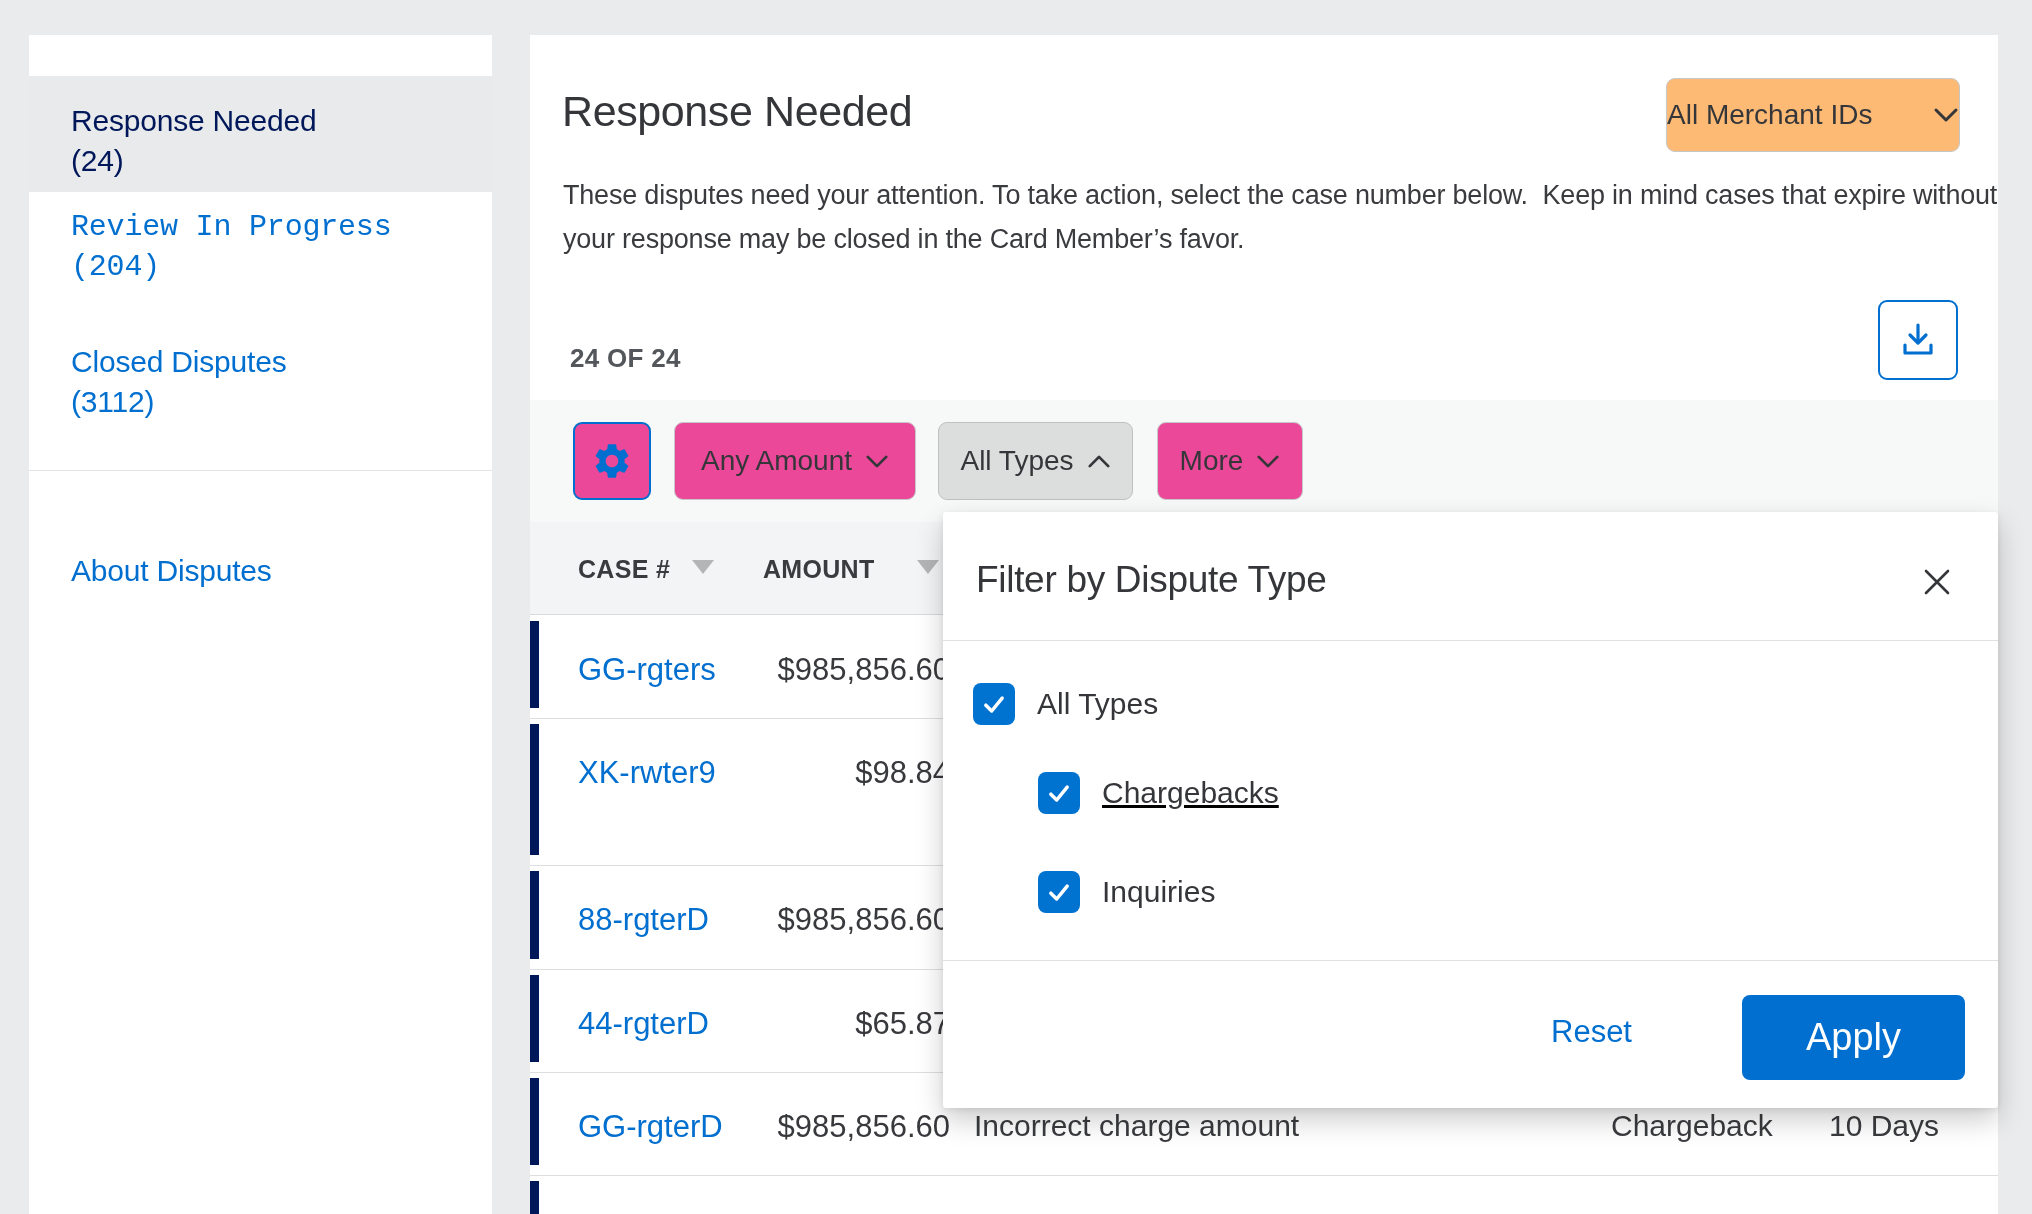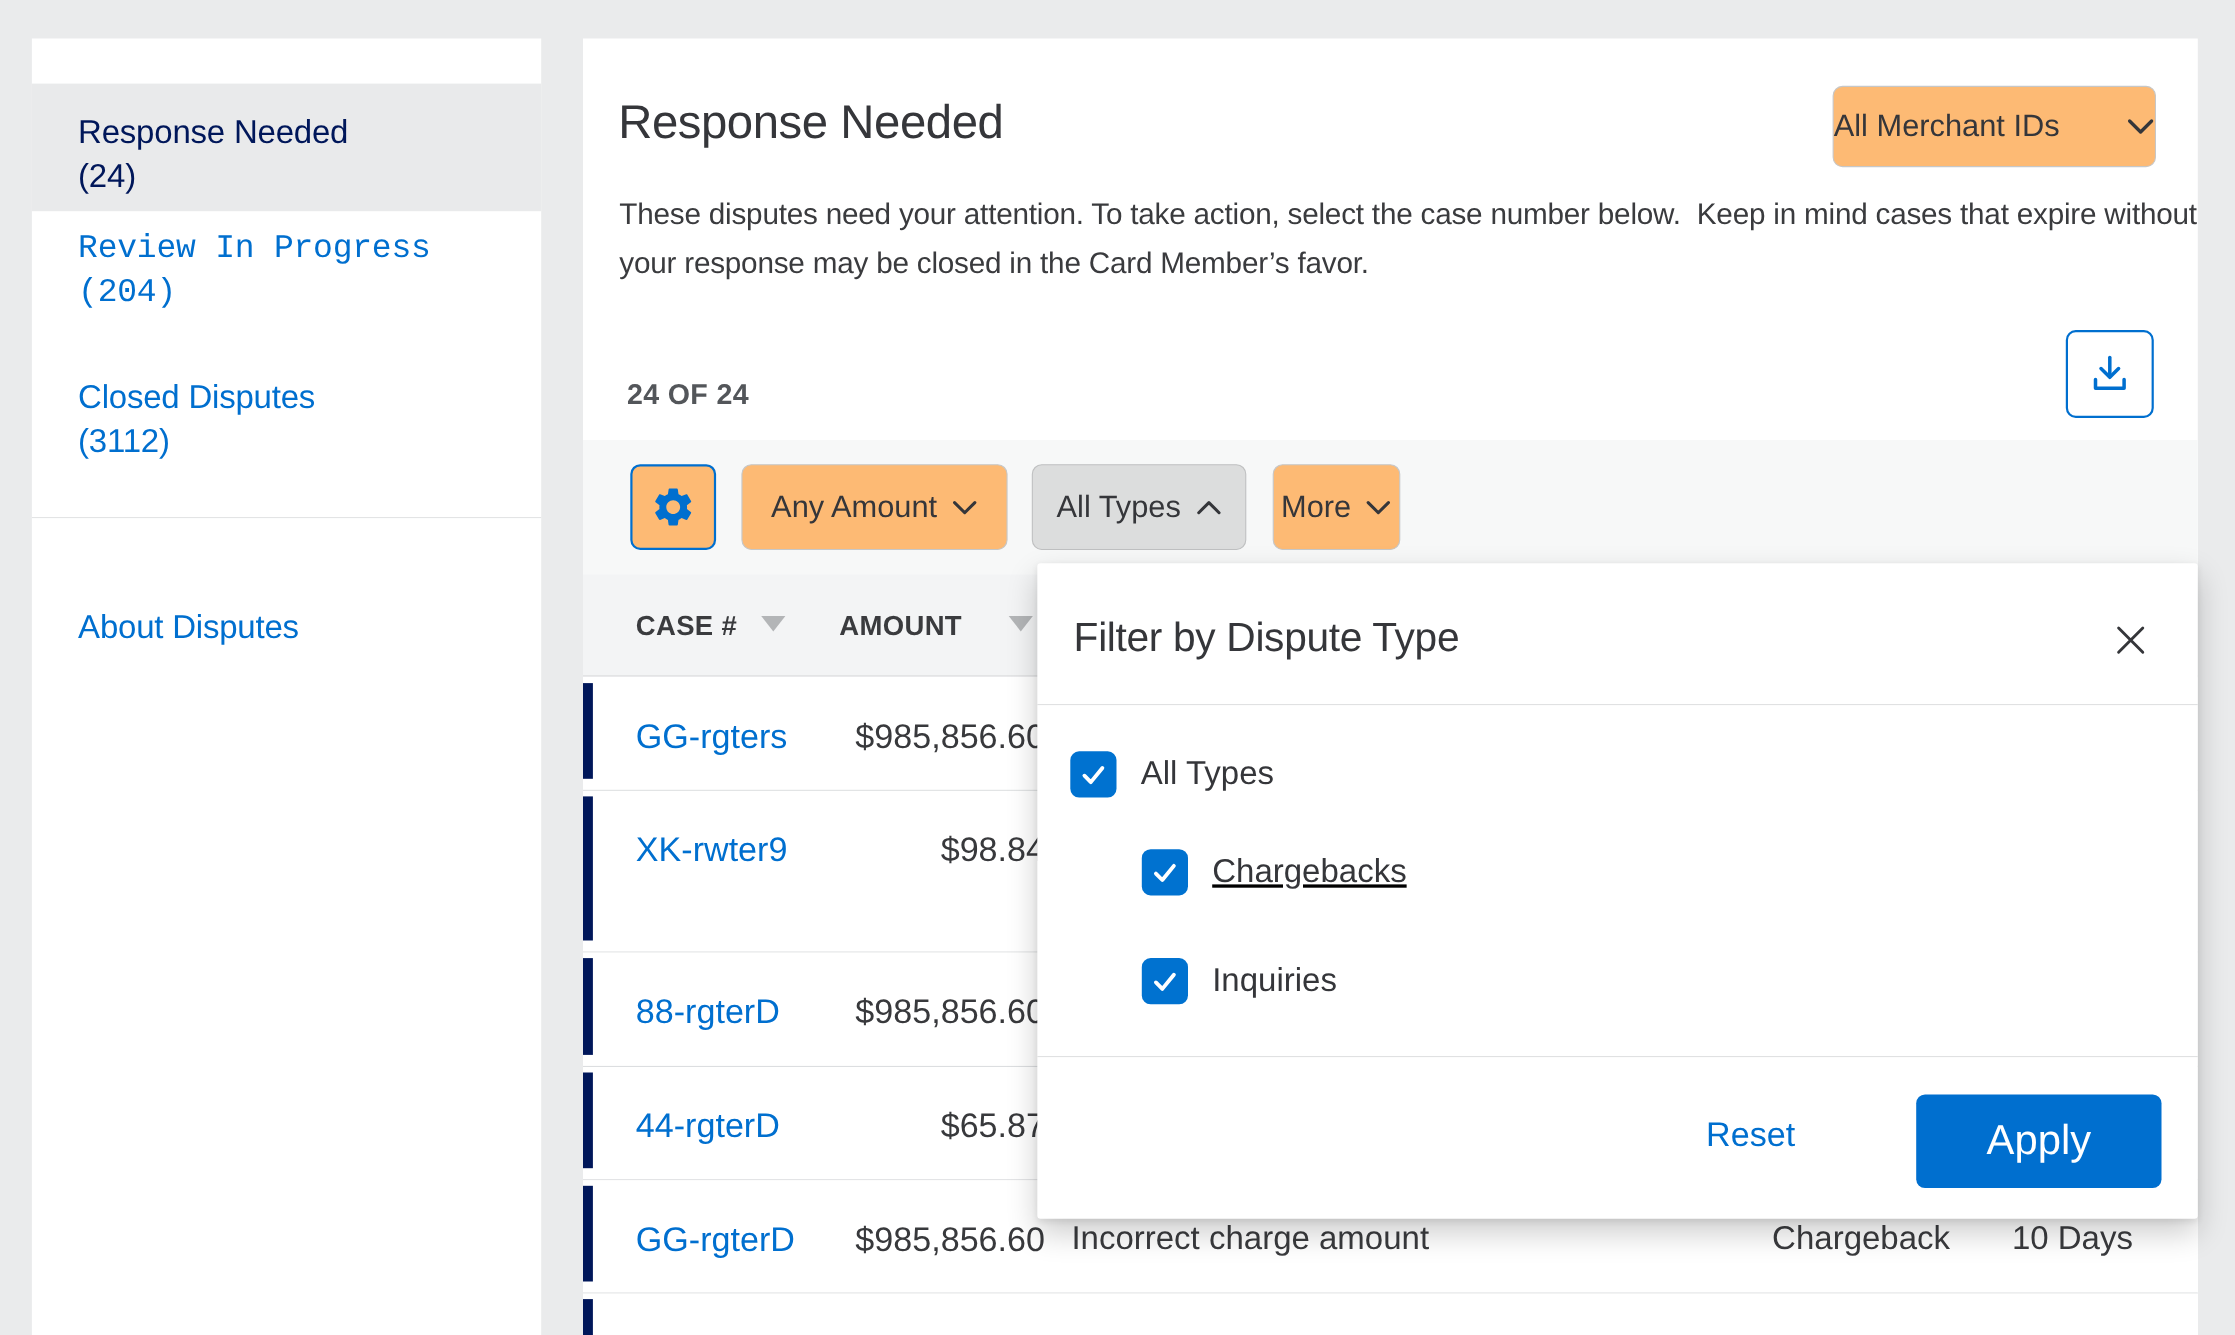--- a/index.html
+++ b/index.html
@@ -17,25 +17,25 @@
   
   .main{position:absolute;left:530px;top:35px;width:1468px;height:1179px;background:#ffffff;}
   .page-title{position:absolute;left:32px;top:52px;font-size:43px;color:#35363a;letter-spacing:-0.4px;}
   .desc{position:absolute;left:33px;top:138px;width:1445px;font-size:27px;line-height:44px;color:#3a3b3e;letter-spacing:-0.2px;}
   .merchant-btn{position:absolute;left:1136px;top:43px;width:294px;height:74px;border:1px solid #c6c7c8;border-radius:9px;background:#fdba74;display:flex;align-items:center;justify-content:space-between;gap:14px;font-size:28px;color:#35363a;cursor:pointer;box-sizing:border-box;}
   .count-label{position:absolute;left:40px;top:308px;font-size:26px;font-weight:bold;color:#53565a;letter-spacing:0.3px;}
   .download-btn{position:absolute;left:1348px;top:265px;width:80px;height:80px;border:2.5px solid #006fcf;border-radius:9px;background:#fff;display:flex;align-items:center;justify-content:center;cursor:pointer;box-sizing:border-box;}
 
   
   .filter-band{position:absolute;left:0;top:365px;width:100%;height:122px;background:#f7f8f8;}
-  .tool-btn{position:absolute;top:387px;height:78px;border:1px solid #c6c7c8;border-radius:9px;background:#fdba74;display:flex;align-items:center;justify-content:center;gap:13px;font-size:28px;color:#35363a;cursor:pointer;box-sizing:border-box;}
+  .tool-btn{position:absolute;top:387px;height:78px;border:1px solid #c6c7c8;border-radius:9px;background:#ec4899;display:flex;align-items:center;justify-content:center;gap:13px;font-size:28px;color:#35363a;cursor:pointer;box-sizing:border-box;}
   .gear-btn{left:43px;width:78px;border:2.5px solid #006fcf;}
   .amount-btn{left:144px;width:242px;}
   .types-btn{left:408px;width:195px;background:#dcdddd;border-color:#bfc0c1;}
-  .more-btn{left:627px;width:116px;}
+  .more-btn{left:627px;width:146px;}
 
   
   .thead{position:absolute;left:0;top:487px;width:100%;height:93px;background:#f3f4f5;border-bottom:1px solid #d9dadb;box-sizing:border-box;}
   .th{position:absolute;top:33px;font-size:25px;font-weight:bold;color:#3a3b3e;letter-spacing:0.3px;}
   .sort-tri{position:absolute;top:38px;width:0;height:0;border-left:11px solid transparent;border-right:11px solid transparent;border-top:14px solid #b3b5b7;cursor:pointer;}
   .rows{position:absolute;left:0;top:581px;width:100%;}
   .trow{position:relative;width:100%;border-bottom:1px solid #dcdee0;background:#fff;box-sizing:border-box;}
   .trow .bar{position:absolute;left:0;top:5px;bottom:10px;width:9px;background:#00175a;}
   .trow .case{position:absolute;left:48px;top:36px;font-size:31px;color:#006fcf;cursor:pointer;}
   .trow .amount{position:absolute;left:0;top:36px;width:420px;text-align:right;font-size:31px;color:#38393c;}

